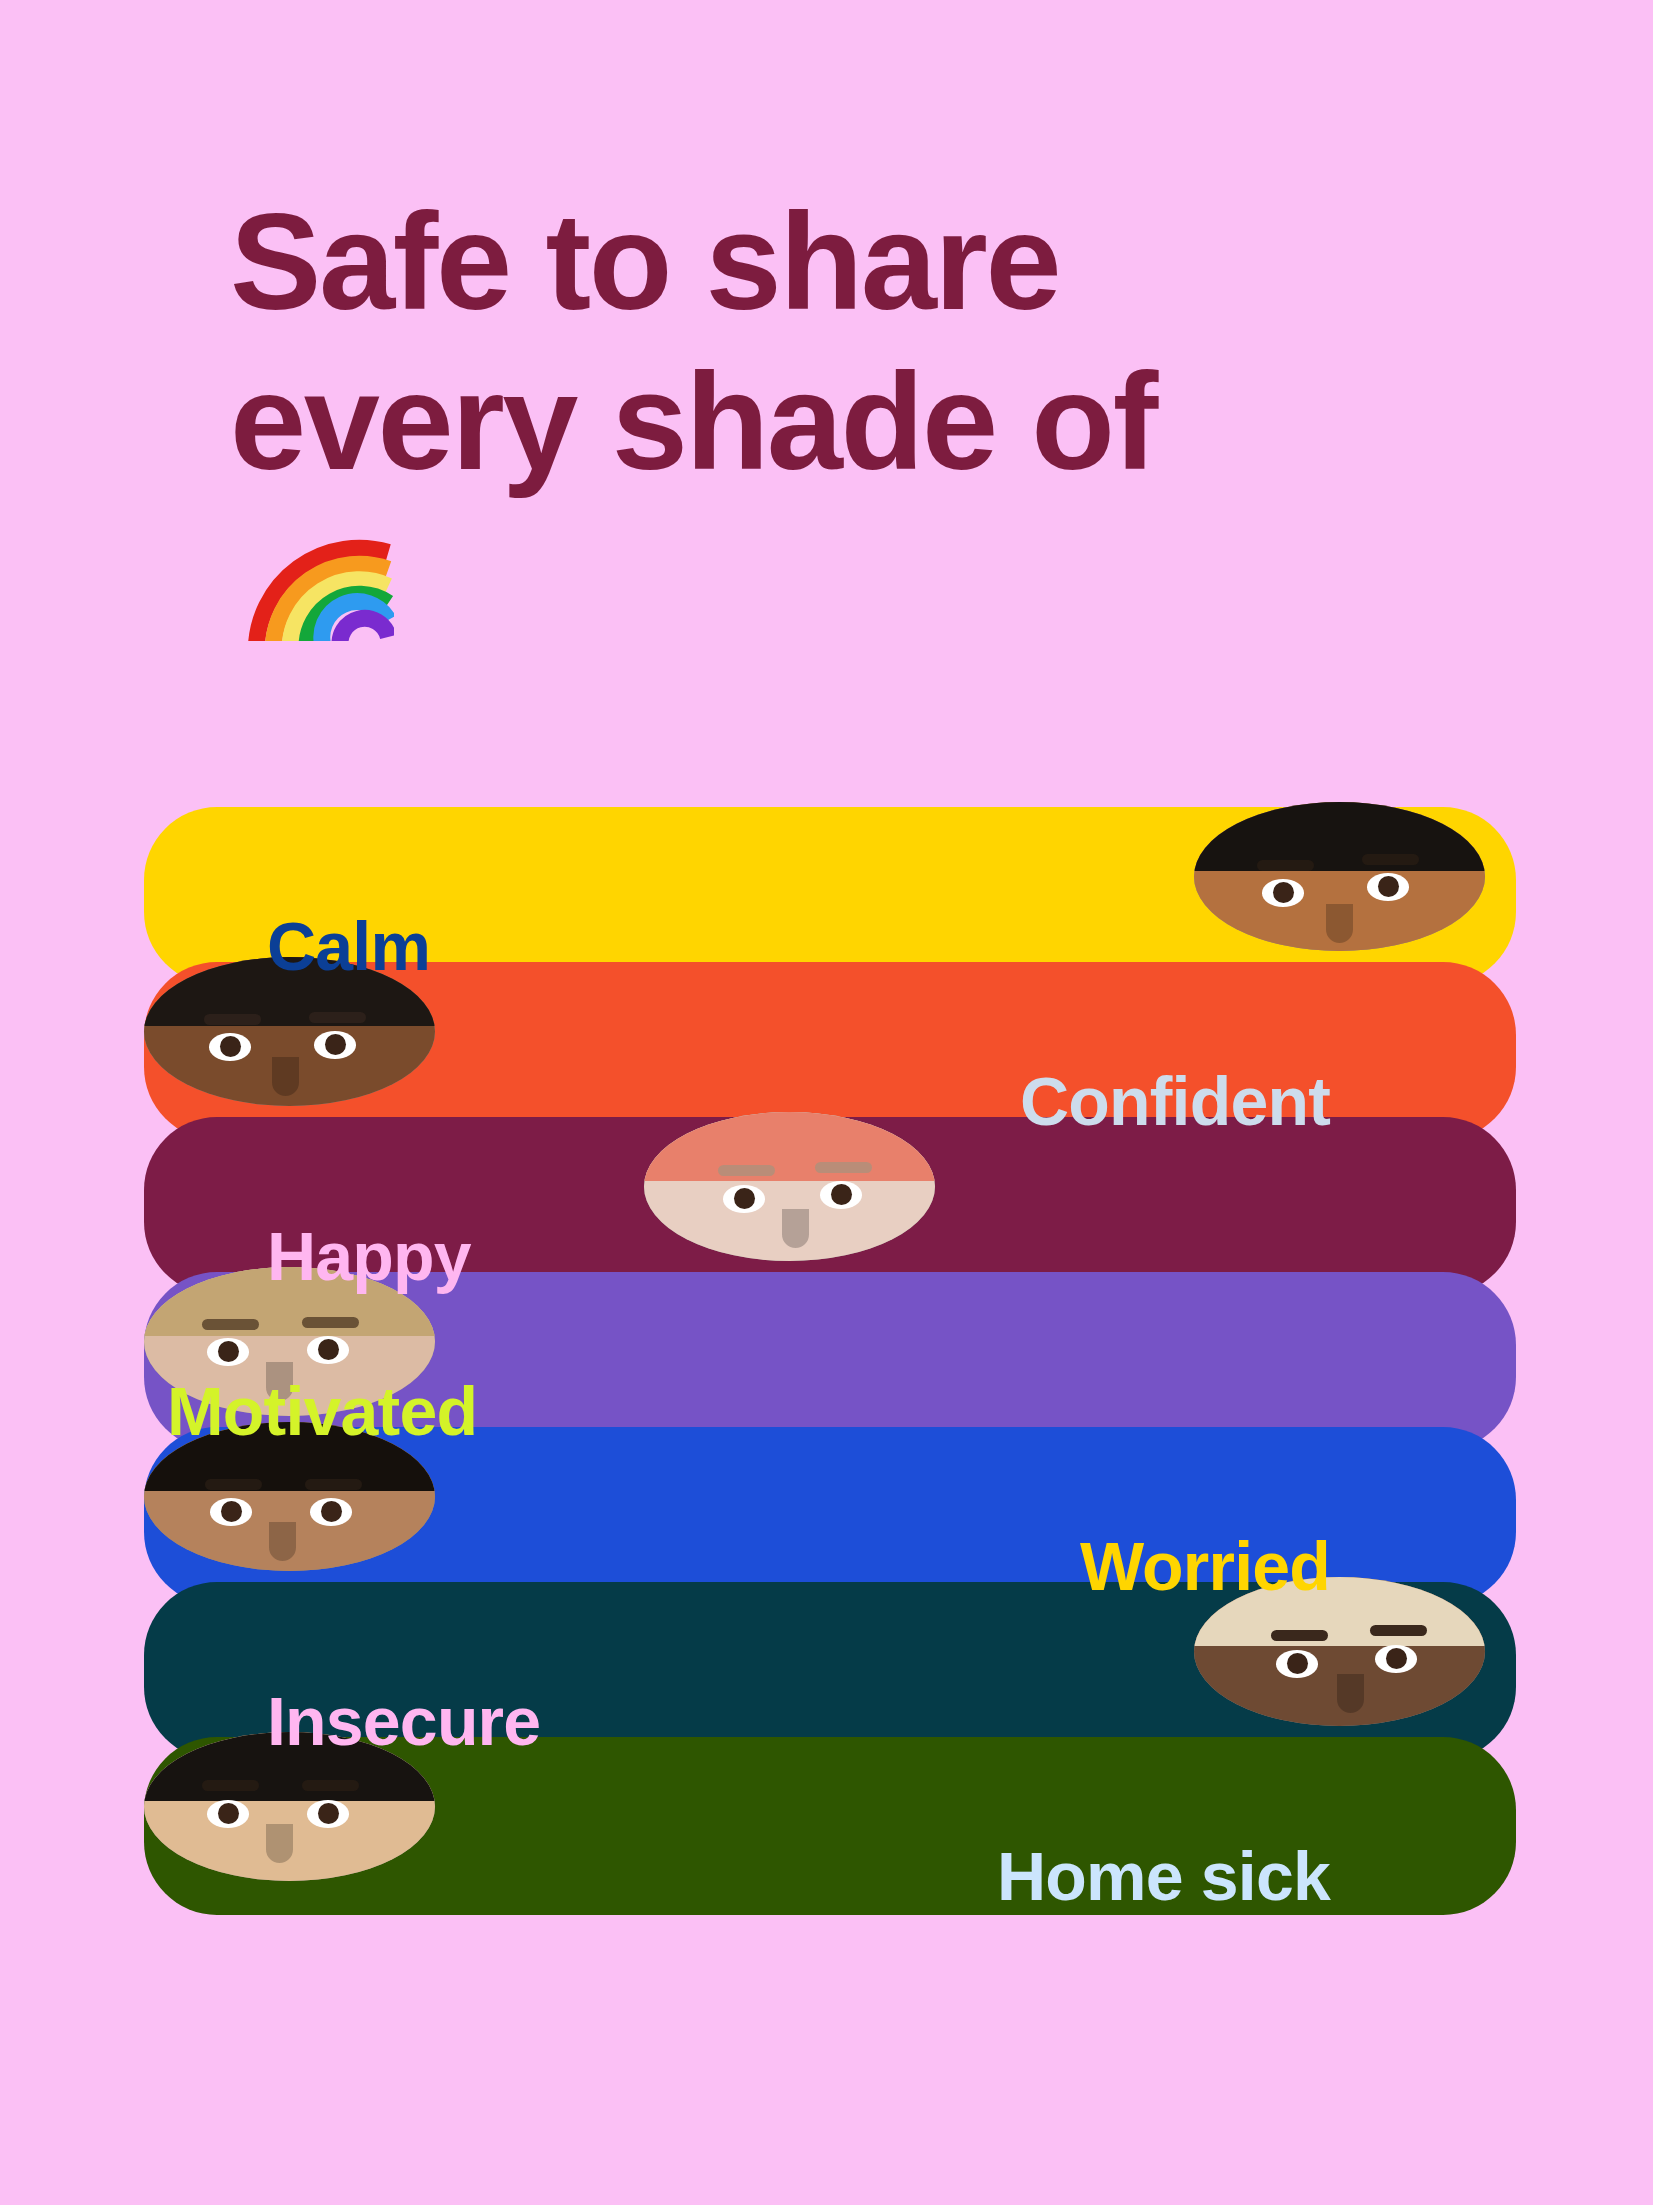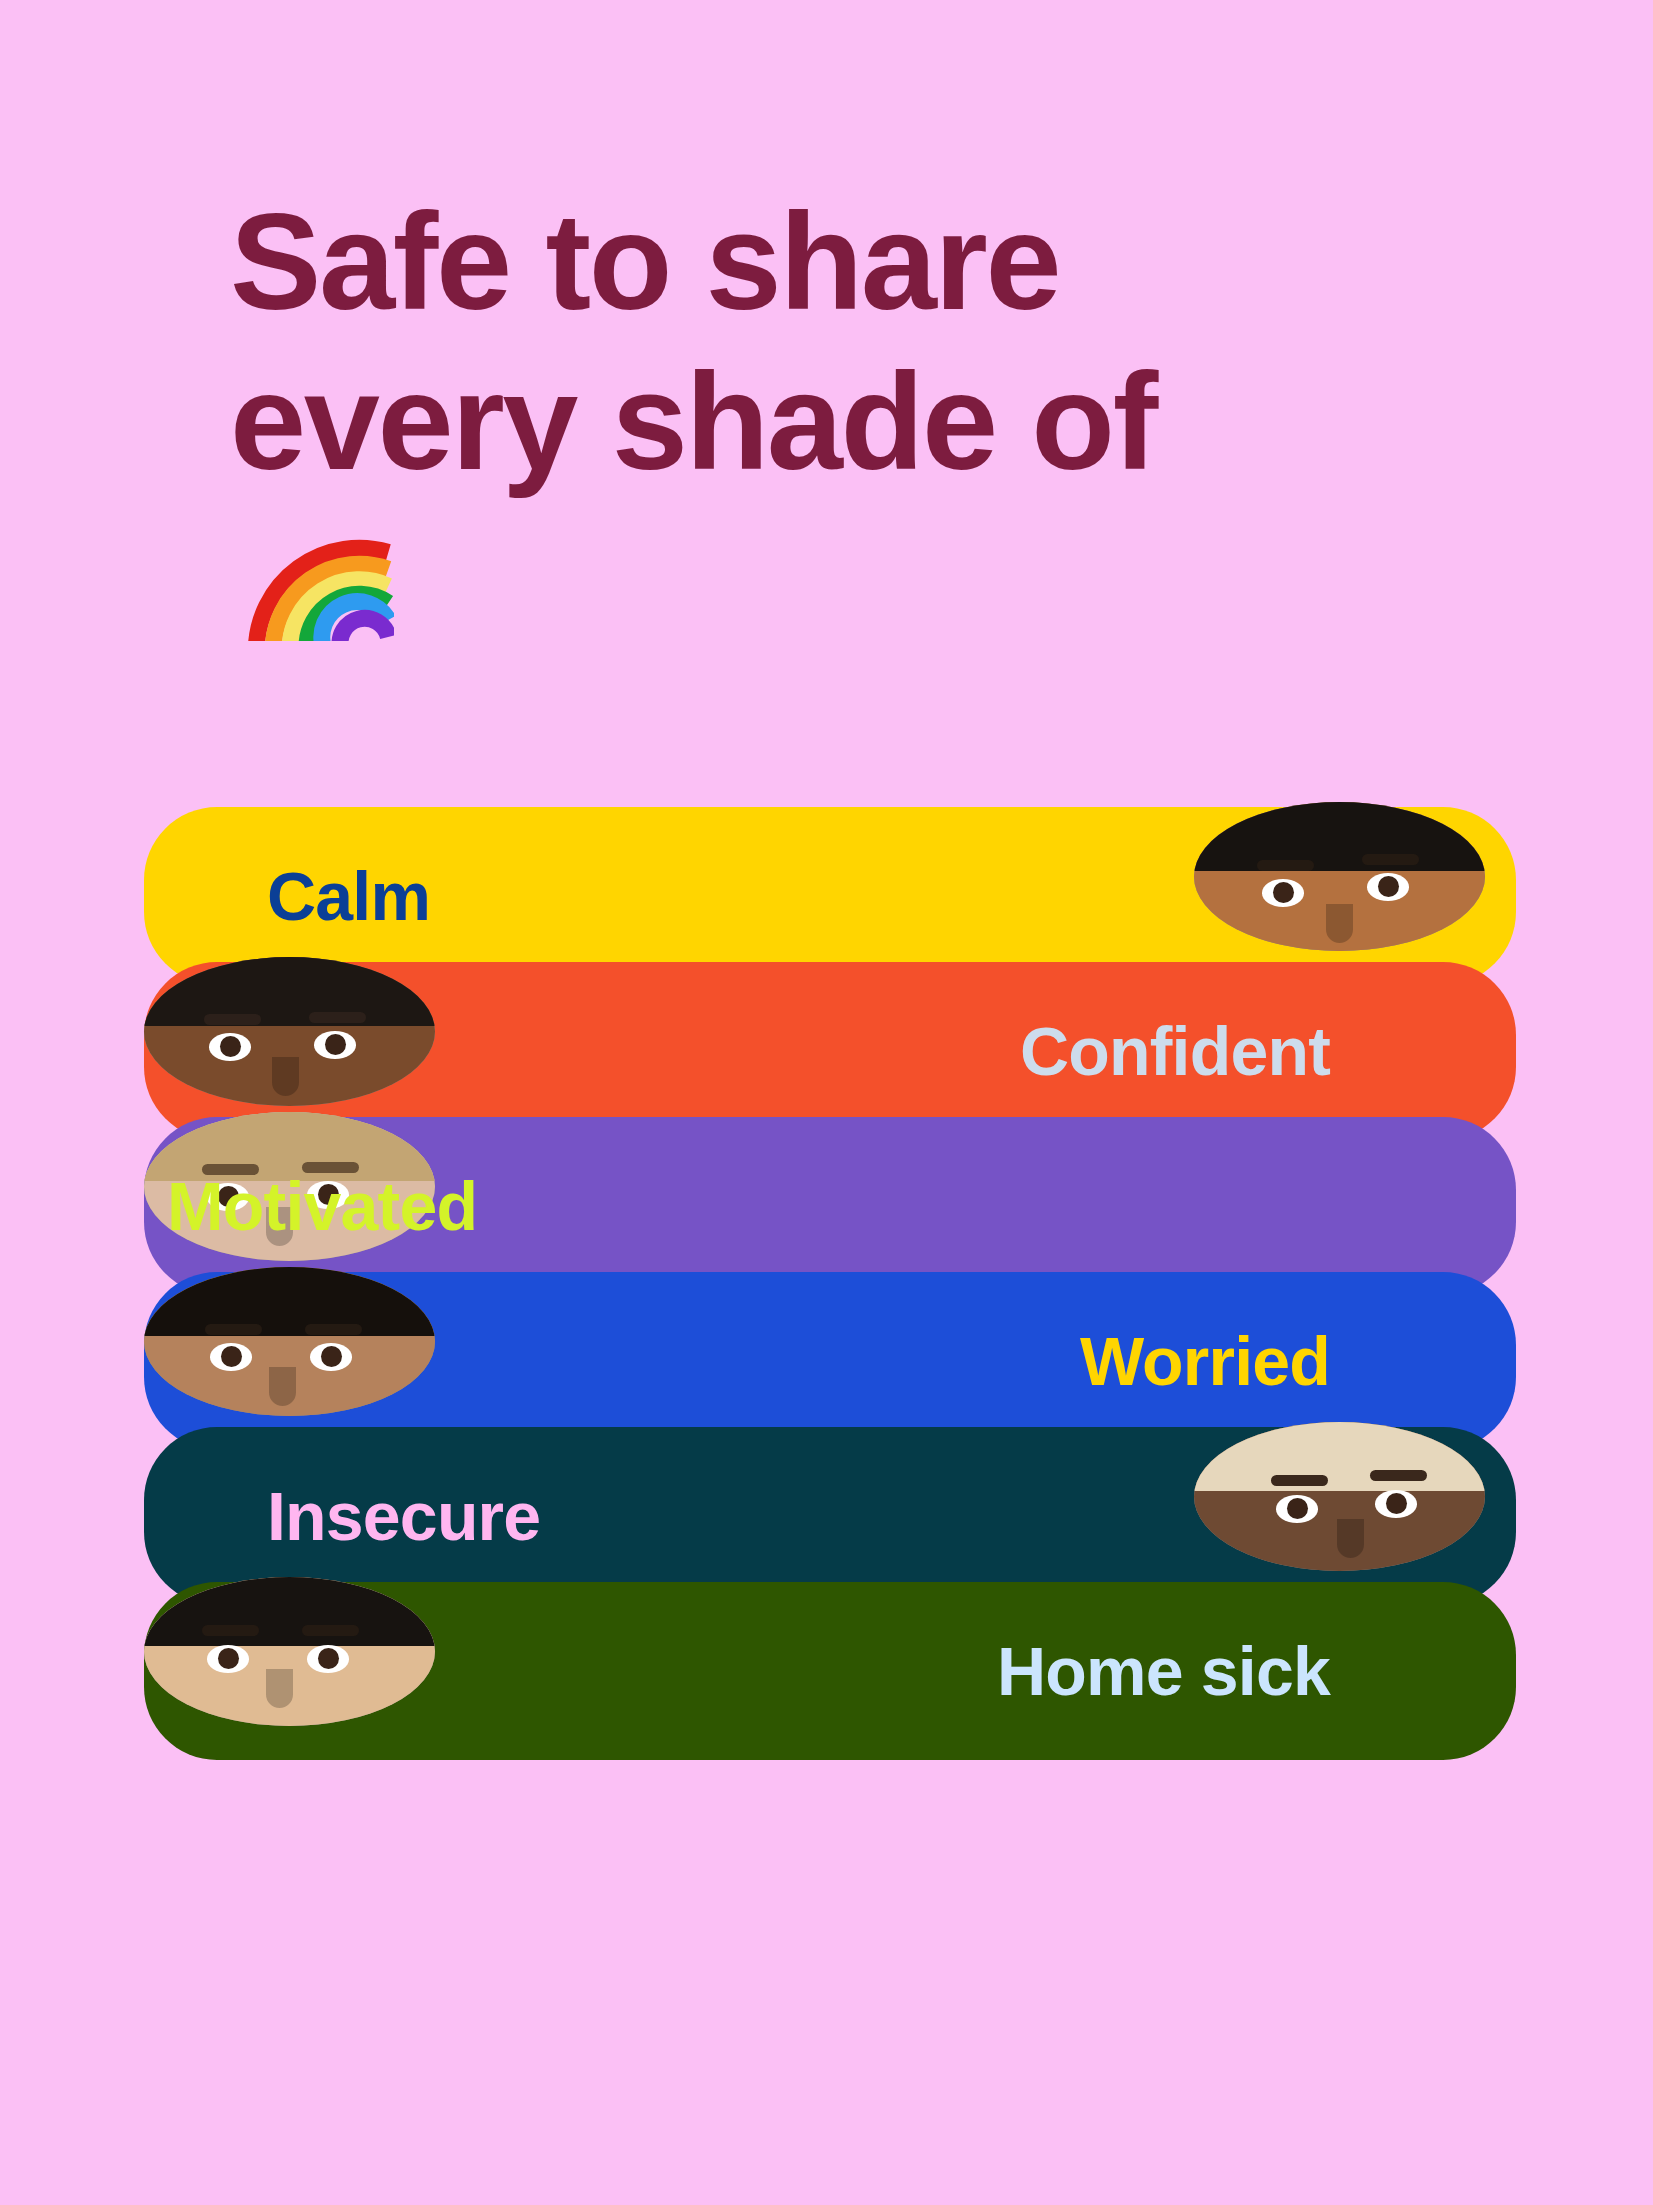--- a/index.html
+++ b/index.html
@@ -54,21 +54,21 @@
 
   .pill-bar {
     position: absolute;
     left: 0;
     top: 0;
     width: 100%;
     height: 178px;
     border-radius: 73px;
     box-sizing: border-box;
     display: flex;
-    align-items: center;
+    align-items: flex-end;
   }
   .pill-label {
     position: relative;
     z-index: 3;
     font-family: "Liberation Sans", sans-serif;
     font-weight: bold;
     font-size: 68px;
     letter-spacing: -0.8px;
     white-space: nowrap;
   }
@@ -172,20 +172,36 @@
         <div class="face-hair" style="background:#1d1713"></div>
         <div class="face-brow" style="left:60px;top:57px;background:#2c201a"></div>
         <div class="face-brow" style="left:165px;top:55px;background:#2c201a"></div>
         <div class="face-eye" style="left:65px;top:76px"></div>
         <div class="face-eye" style="left:170px;top:74px"></div>
         <div class="face-nose" style="left:128px;top:100px"></div>
       </div>
     </div>
   </div>
 
+  <div class="pill-row">
+    <div class="pill-bar align-left" style="background: rgb(125, 28, 71);">
+      <span class="pill-label" style="color: rgb(255, 182, 240);">Happy</span>
+    </div>
+    <div class="portrait pos-mid">
+      <div class="portrait-img">
+        <div class="face-skin" style="background:#e8cfc2"></div>
+        <div class="face-hair" style="background:#e8806b"></div>
+        <div class="face-brow" style="left:74px;top:53px;background:#b98d78"></div>
+        <div class="face-brow" style="left:171px;top:50px;background:#b98d78"></div>
+        <div class="face-eye" style="left:79px;top:73px"></div>
+        <div class="face-eye" style="left:176px;top:69px"></div>
+        <div class="face-nose" style="left:138px;top:97px"></div>
+      </div>
+    </div>
+  </div>
 
 
   <div class="pill-row">
     <div class="pill-bar align-right" style="background: rgb(118, 83, 198);">
       <span class="pill-label" style="color: rgb(212, 243, 41); margin-left: 23px;">Motivated</span>
     </div>
     <div class="portrait pos-left">
       <div class="portrait-img">
         <div class="face-skin" style="background:#dcbba4"></div>
         <div class="face-hair" style="background:#c3a573"></div>

